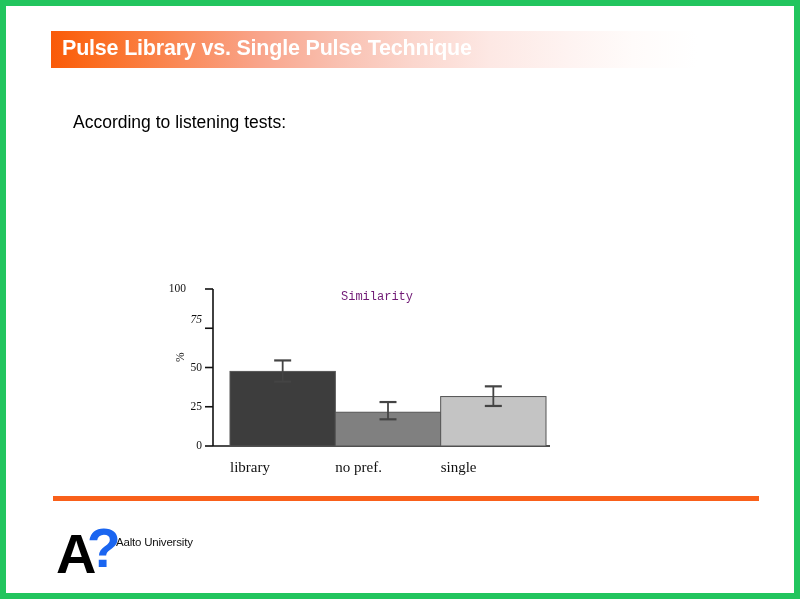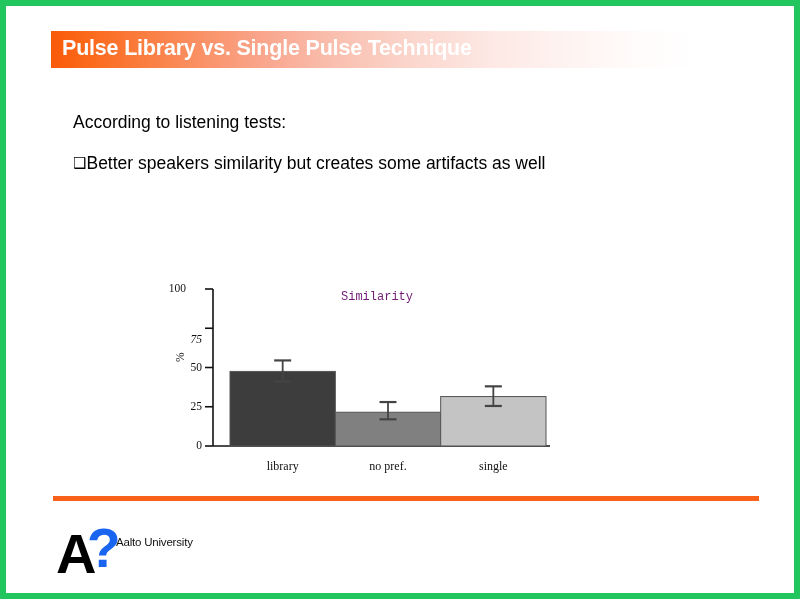--- a/index.html
+++ b/index.html
@@ -113,23 +113,22 @@
     font-family: "Liberation Serif", serif;
     font-size: 11.5px;
     color: #111111;
     transform: rotate(-90deg);
     transform-origin: left top;
   }
   .x-cat-label {
     position: absolute;
     top: 183px;
     font-family: "Liberation Serif", serif;
-    font-size: 12px;
-    color: #111111;
-    text-align: center;
+    font-size: 15px;
+    color: #111111;
     white-space: nowrap;
   }
 
   
   #footer-rule {
     position: absolute;
     left: 47px;
     top: 490px;
     width: 706px;
     height: 5px;
@@ -193,31 +192,30 @@
 <div id="slide">
 
   <div id="title-bar">
     <div id="title-text">Pulse Library vs. Single Pulse Technique</div>
   </div>
 
   <div id="body-text">
     <div class="lead-line">According to listening tests:</div>
 
 
-    <div class="bullet-line"><span class="bullet-glyph">❑</span><span>Better speakers similarity but creates some artifacts as well</span></div>
   </div>
 
   <div id="chart">
     <div id="chart-title">Similarity</div>
     <div id="y-axis-title">%</div>
     <div id="y-tick-labels">
         <div class="y-tick-label" style="top: 163px; right: 384px; width: 40px;">0</div>
         <div class="y-tick-label" style="top: 123.75px; right: 384px; width: 40px;">25</div>
         <div class="y-tick-label" style="top: 84.5px; right: 384px; width: 40px;">50</div>
-        <div class="y-tick-label" style="top: 57px; right: 384px; width: 40px; font-style: italic;">75</div>
+        <div class="y-tick-label" style="top: 37px; right: 384px; width: 40px; font-style: italic;">75</div>
         <div class="y-tick-label" style="top: 6px; right: 400px; width: 40px;">100</div>
       </div>
     <svg id="chart-svg" width="420" height="215">
         <line x1="47" y1="13" x2="47" y2="170" stroke="#111111" stroke-width="1.6"></line>
         <line x1="39" y1="170" x2="47" y2="170" stroke="#111111" stroke-width="1.6"></line>
         <line x1="39" y1="130.75" x2="47" y2="130.75" stroke="#111111" stroke-width="1.6"></line>
         <line x1="39" y1="91.5" x2="47" y2="91.5" stroke="#111111" stroke-width="1.6"></line>
         <line x1="39" y1="52.25" x2="47" y2="52.25" stroke="#111111" stroke-width="1.6"></line>
         <line x1="39" y1="13" x2="47" y2="13" stroke="#111111" stroke-width="1.6"></line>
         <line x1="47" y1="170" x2="384" y2="170" stroke="#111111" stroke-width="1.6"></line>

